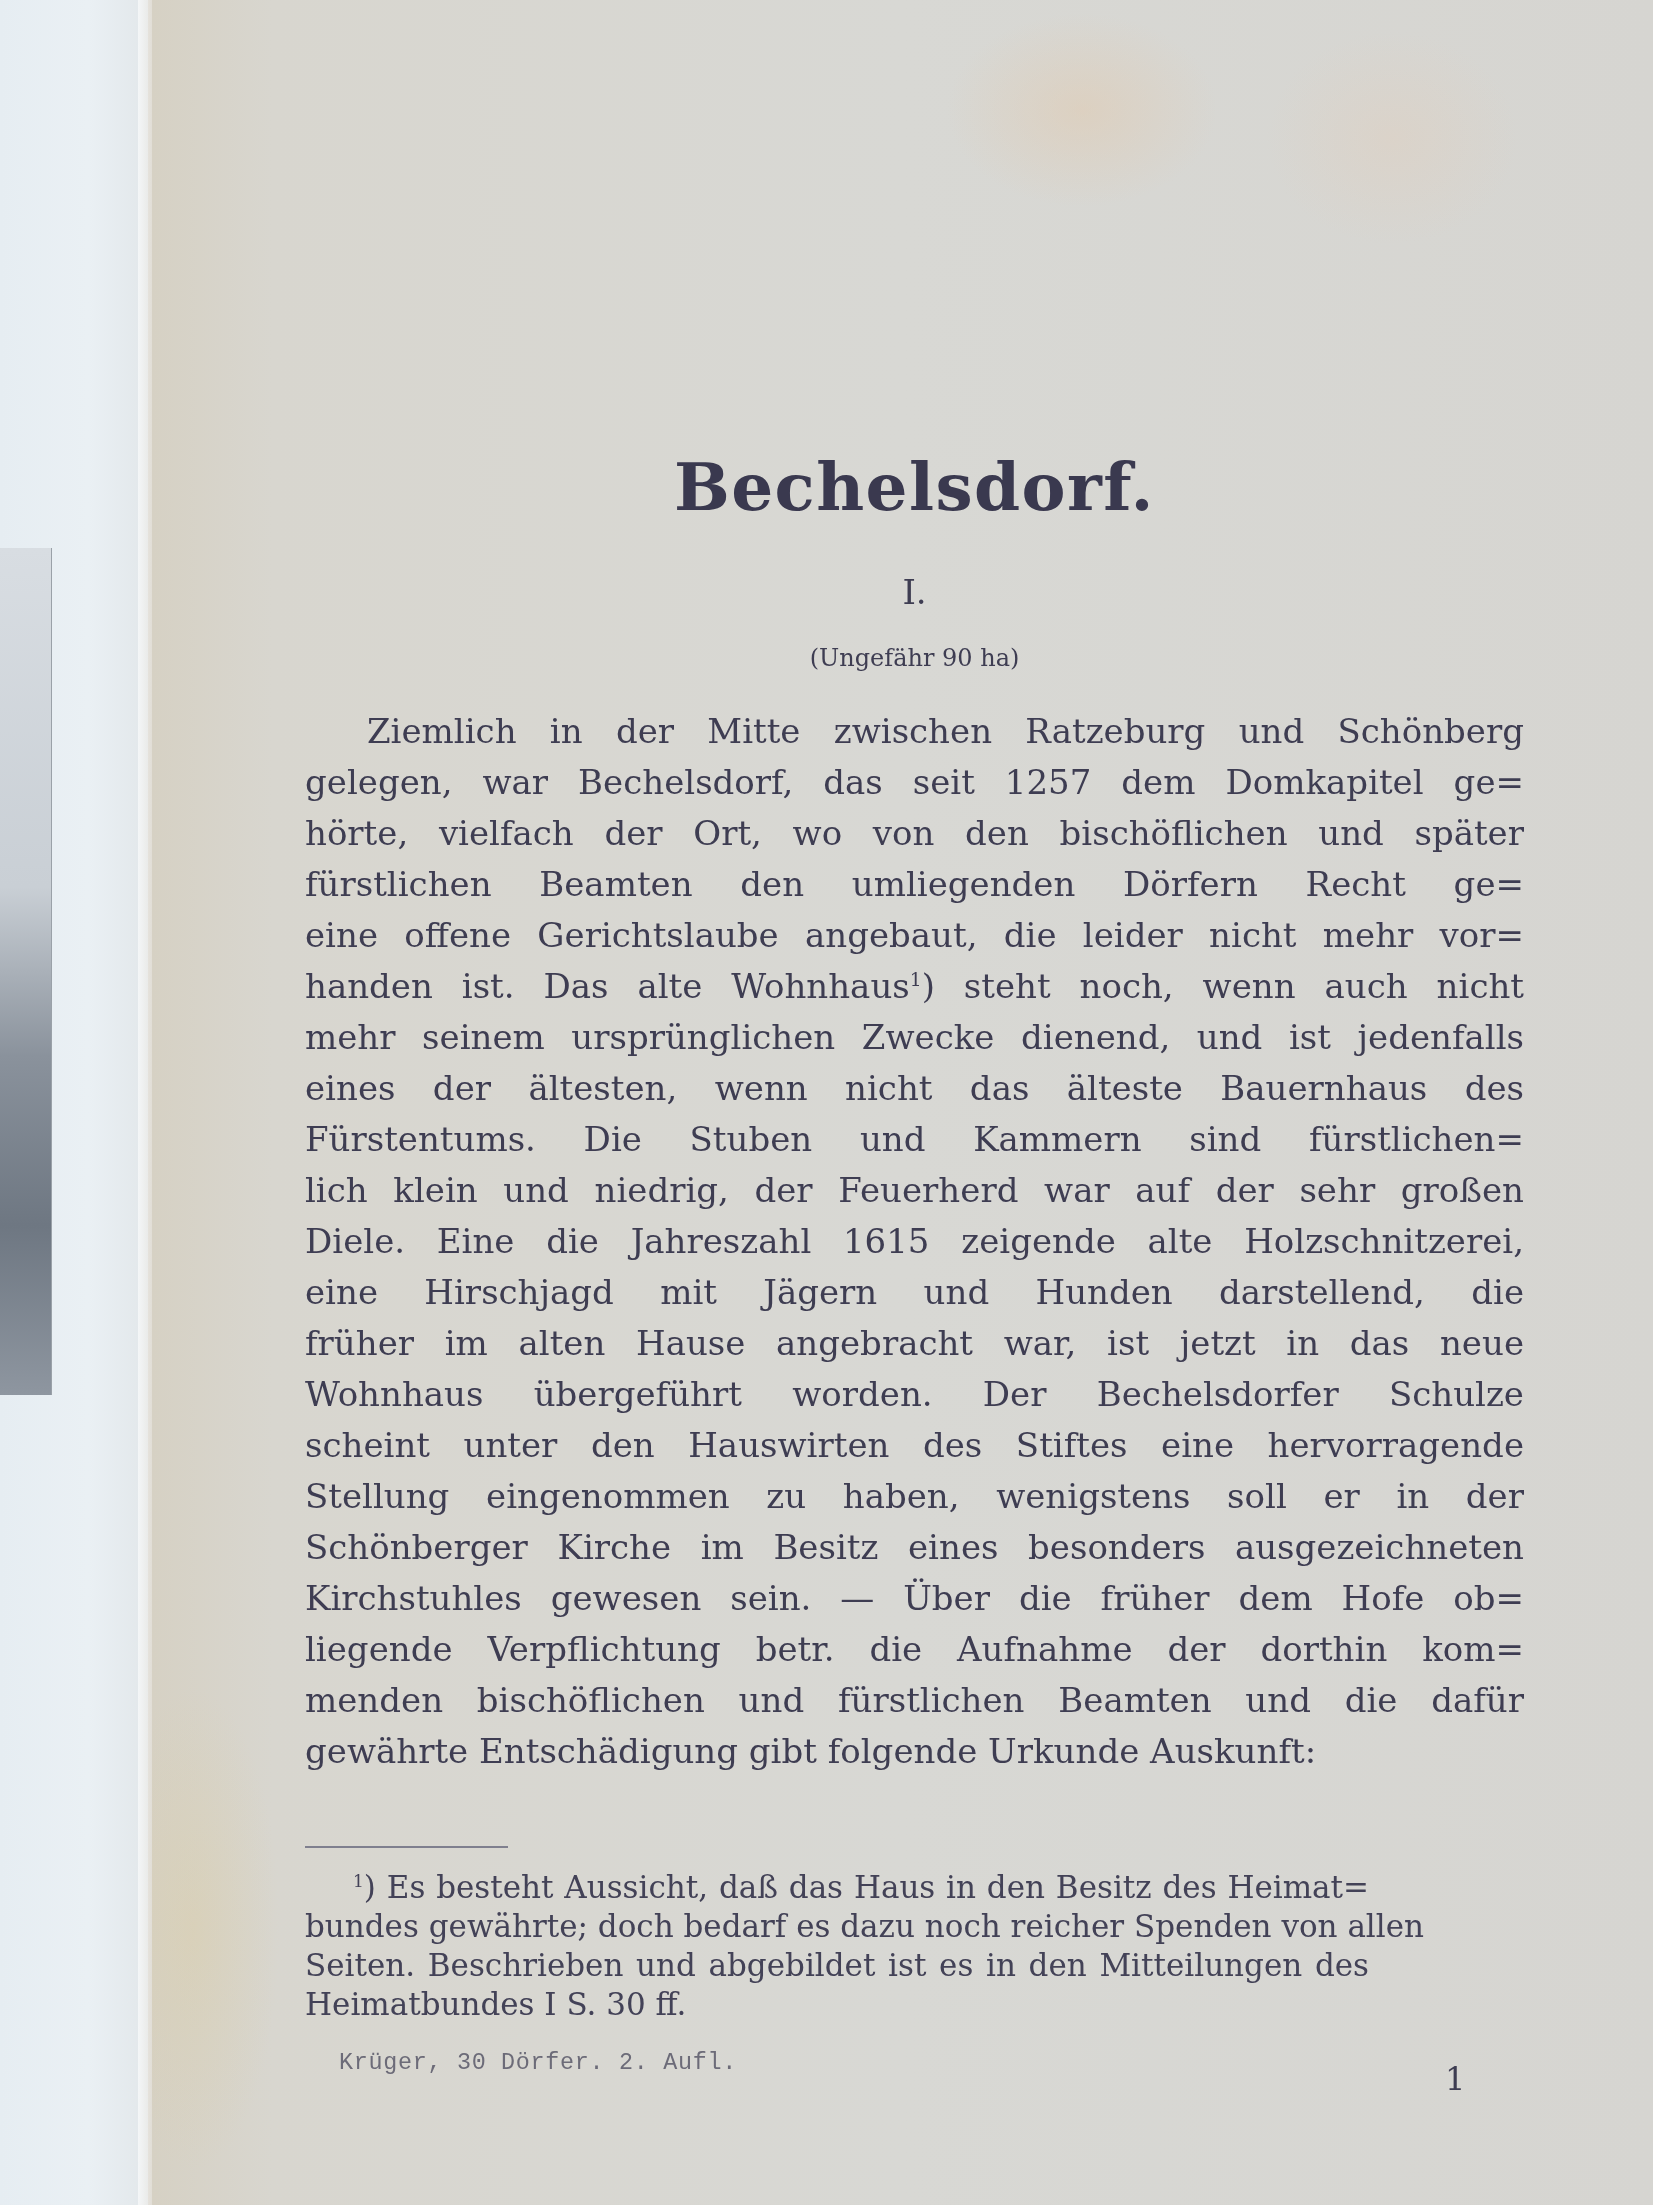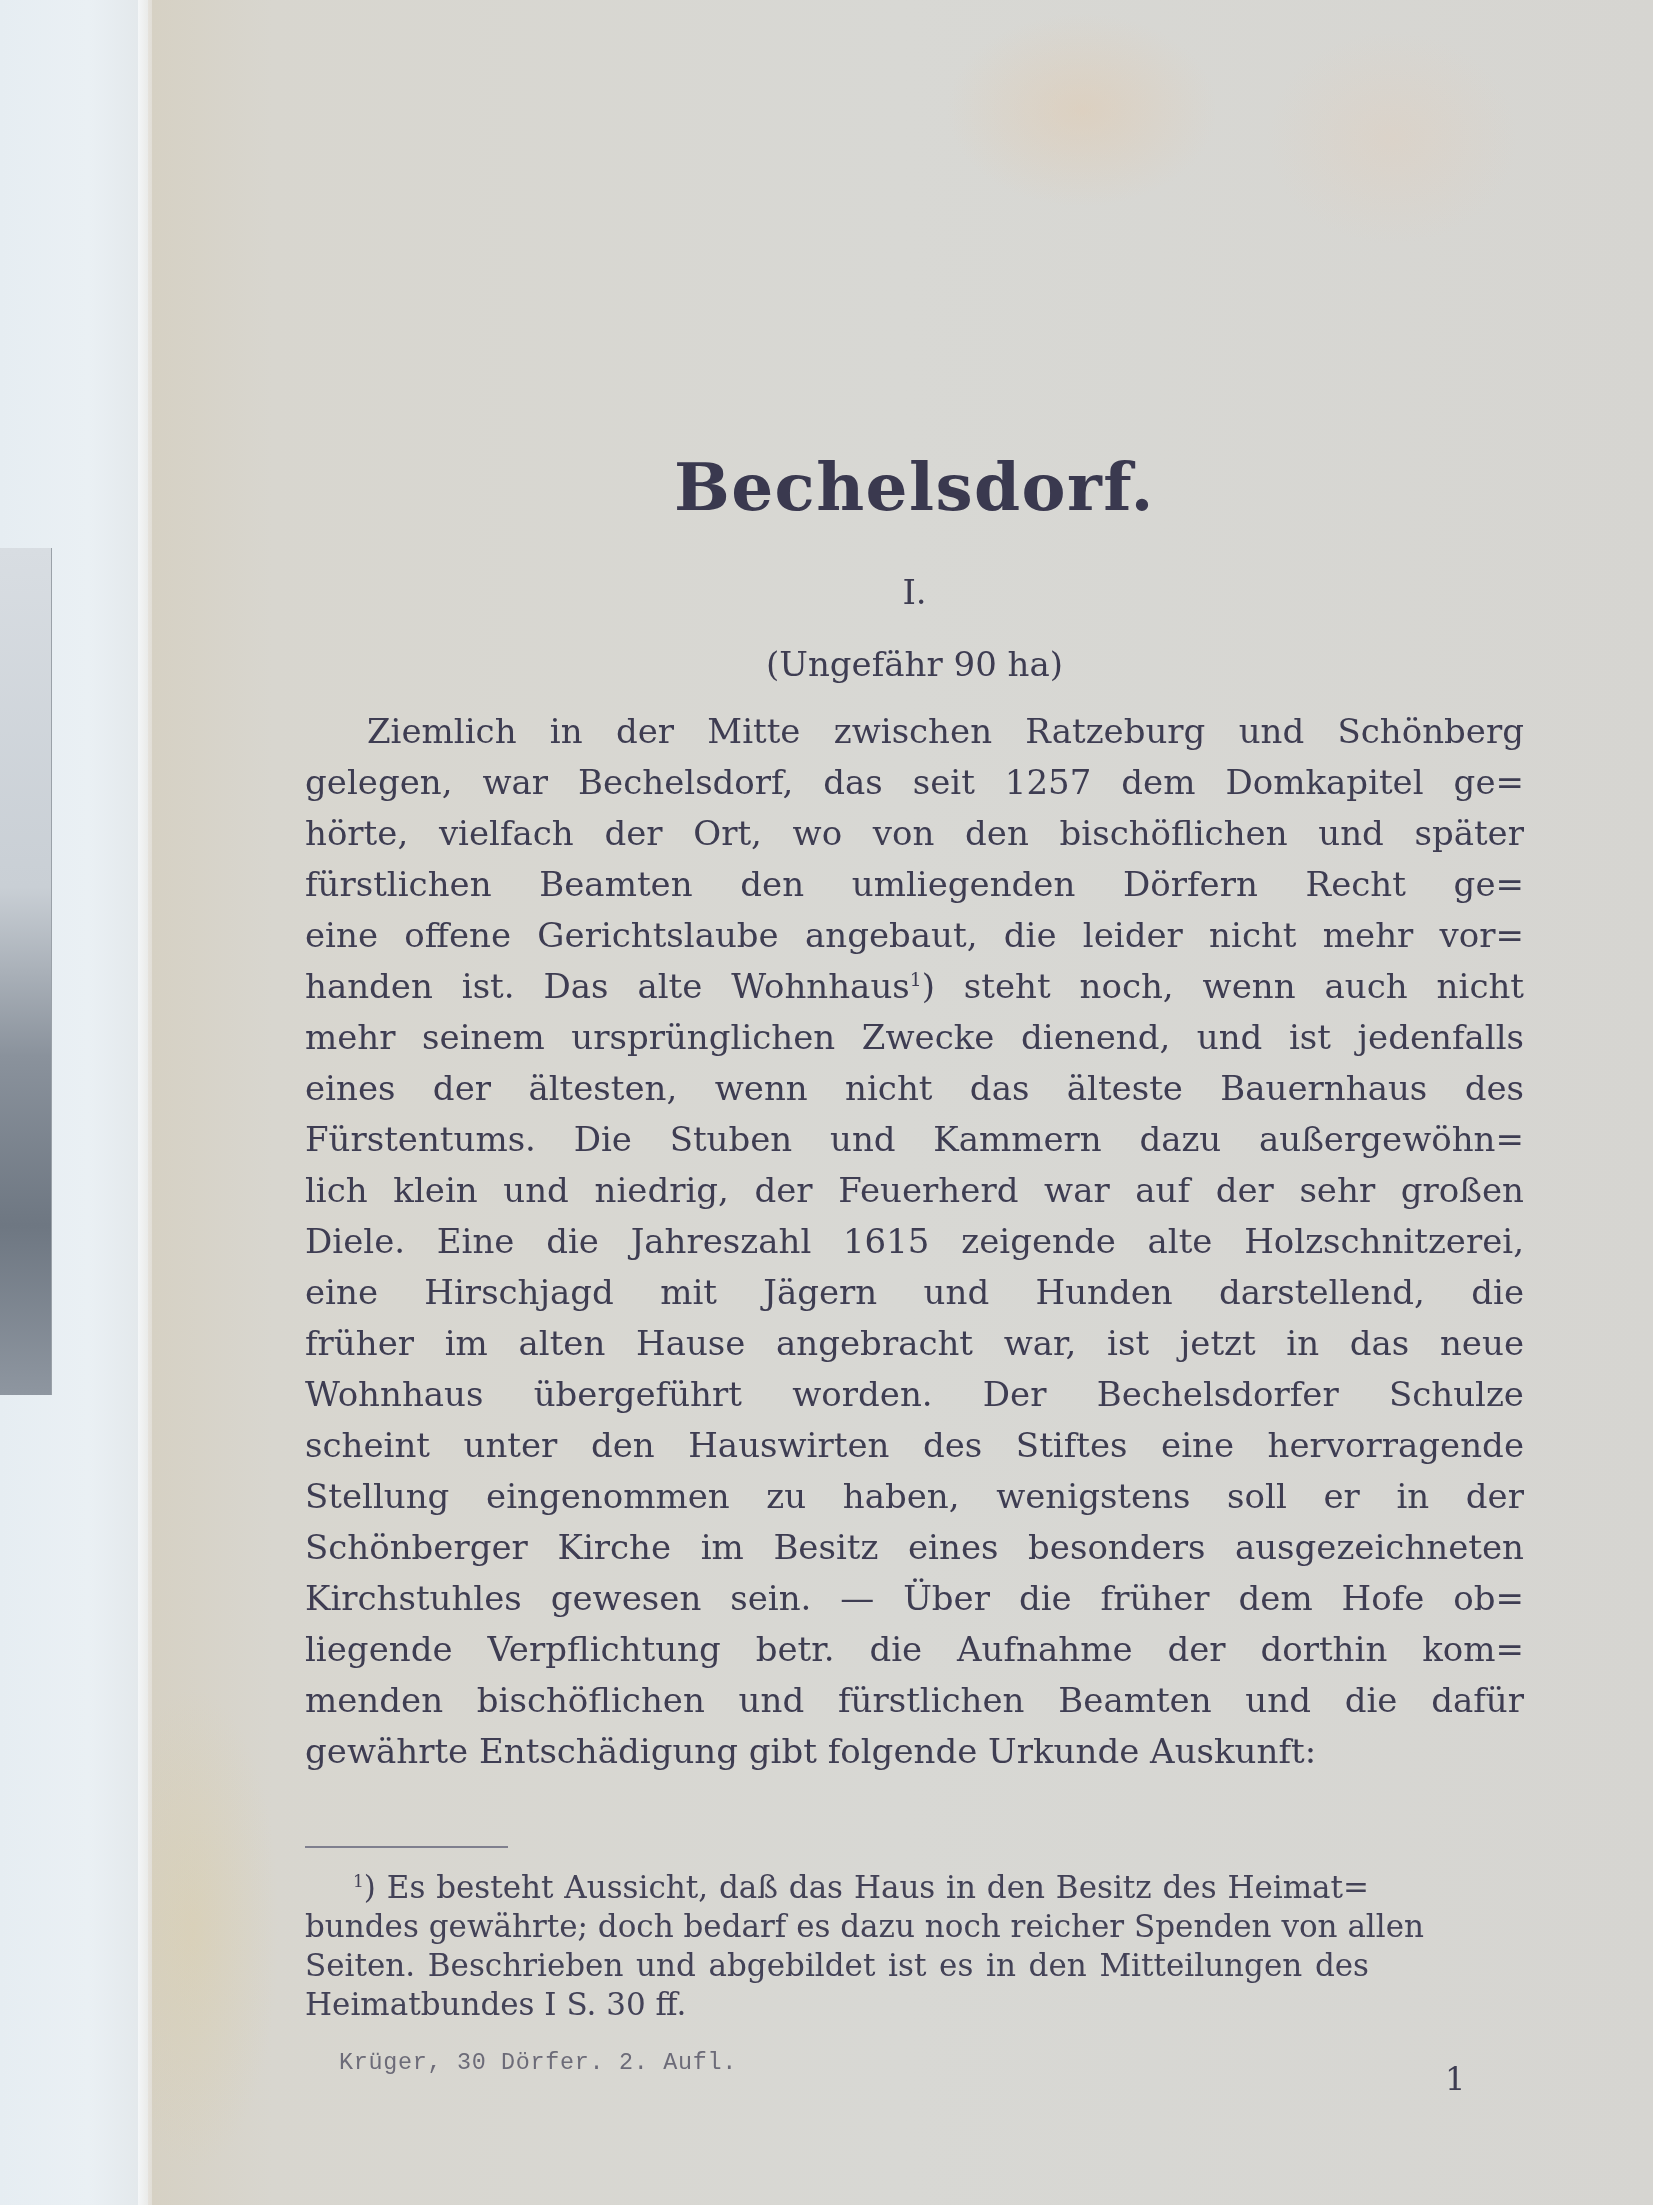--- a/index.html
+++ b/index.html
@@ -70,21 +70,21 @@
       top: 572px;
       text-align: center;
       font-size: 34px;
       margin: 0;
     }
     .area-note {
       position: absolute;
       left: 0; width: 1219px;
       top: 644px;
       text-align: center;
-      font-size: 34px;
+      font-size: 24px;
       margin: 0;
     }
     .body-lines {
       position: absolute;
       left: 0; top: 706px;
       width: 1219px;
     }
     .line {
       height: 51px;
       line-height: 51px;
@@ -151,21 +151,21 @@
 
     <div class="body-lines">
       <div class="line indent">Ziemlich in der Mitte zwischen Ratzeburg und Schönberg</div>
       <div class="line">gelegen, war Bechelsdorf, das seit 1257 dem Domkapitel ge=</div>
       <div class="line">hörte, vielfach der Ort, wo von den bischöflichen und später</div>
       <div class="line">fürstlichen Beamten den umliegenden Dörfern Recht ge=</div>
       <div class="line">eine offene Gerichtslaube angebaut, die leider nicht mehr vor=</div>
       <div class="line"><span>handen ist.  Das alte Wohnhaus</span><sup>1</sup><span>) steht noch, wenn auch nicht</span></div>
       <div class="line">mehr seinem ursprünglichen Zwecke dienend, und ist jedenfalls</div>
       <div class="line">eines der ältesten, wenn nicht das älteste Bauernhaus des</div>
-      <div class="line">Fürstentums.  Die Stuben und Kammern dazu außergewöhn=</div>
+      <div class="line">Fürstentums.  Die Stuben und Kammern sind fürstlichen=</div>
       <div class="line">lich klein und niedrig, der Feuerherd war auf der sehr großen</div>
       <div class="line">Diele.  Eine die Jahreszahl 1615 zeigende alte Holzschnitzerei,</div>
       <div class="line">eine Hirschjagd  mit Jägern und Hunden darstellend,  die</div>
       <div class="line">früher im alten Hause angebracht war, ist jetzt in das neue</div>
       <div class="line">Wohnhaus übergeführt worden.  Der Bechelsdorfer Schulze</div>
       <div class="line">scheint unter den Hauswirten des Stiftes eine hervorragende</div>
       <div class="line">Stellung eingenommen zu haben, wenigstens soll er in der</div>
       <div class="line">Schönberger Kirche im Besitz eines besonders ausgezeichneten</div>
       <div class="line">Kirchstuhles gewesen sein. — Über die früher dem Hofe ob=</div>
       <div class="line">liegende Verpflichtung betr. die Aufnahme der dorthin kom=</div>

